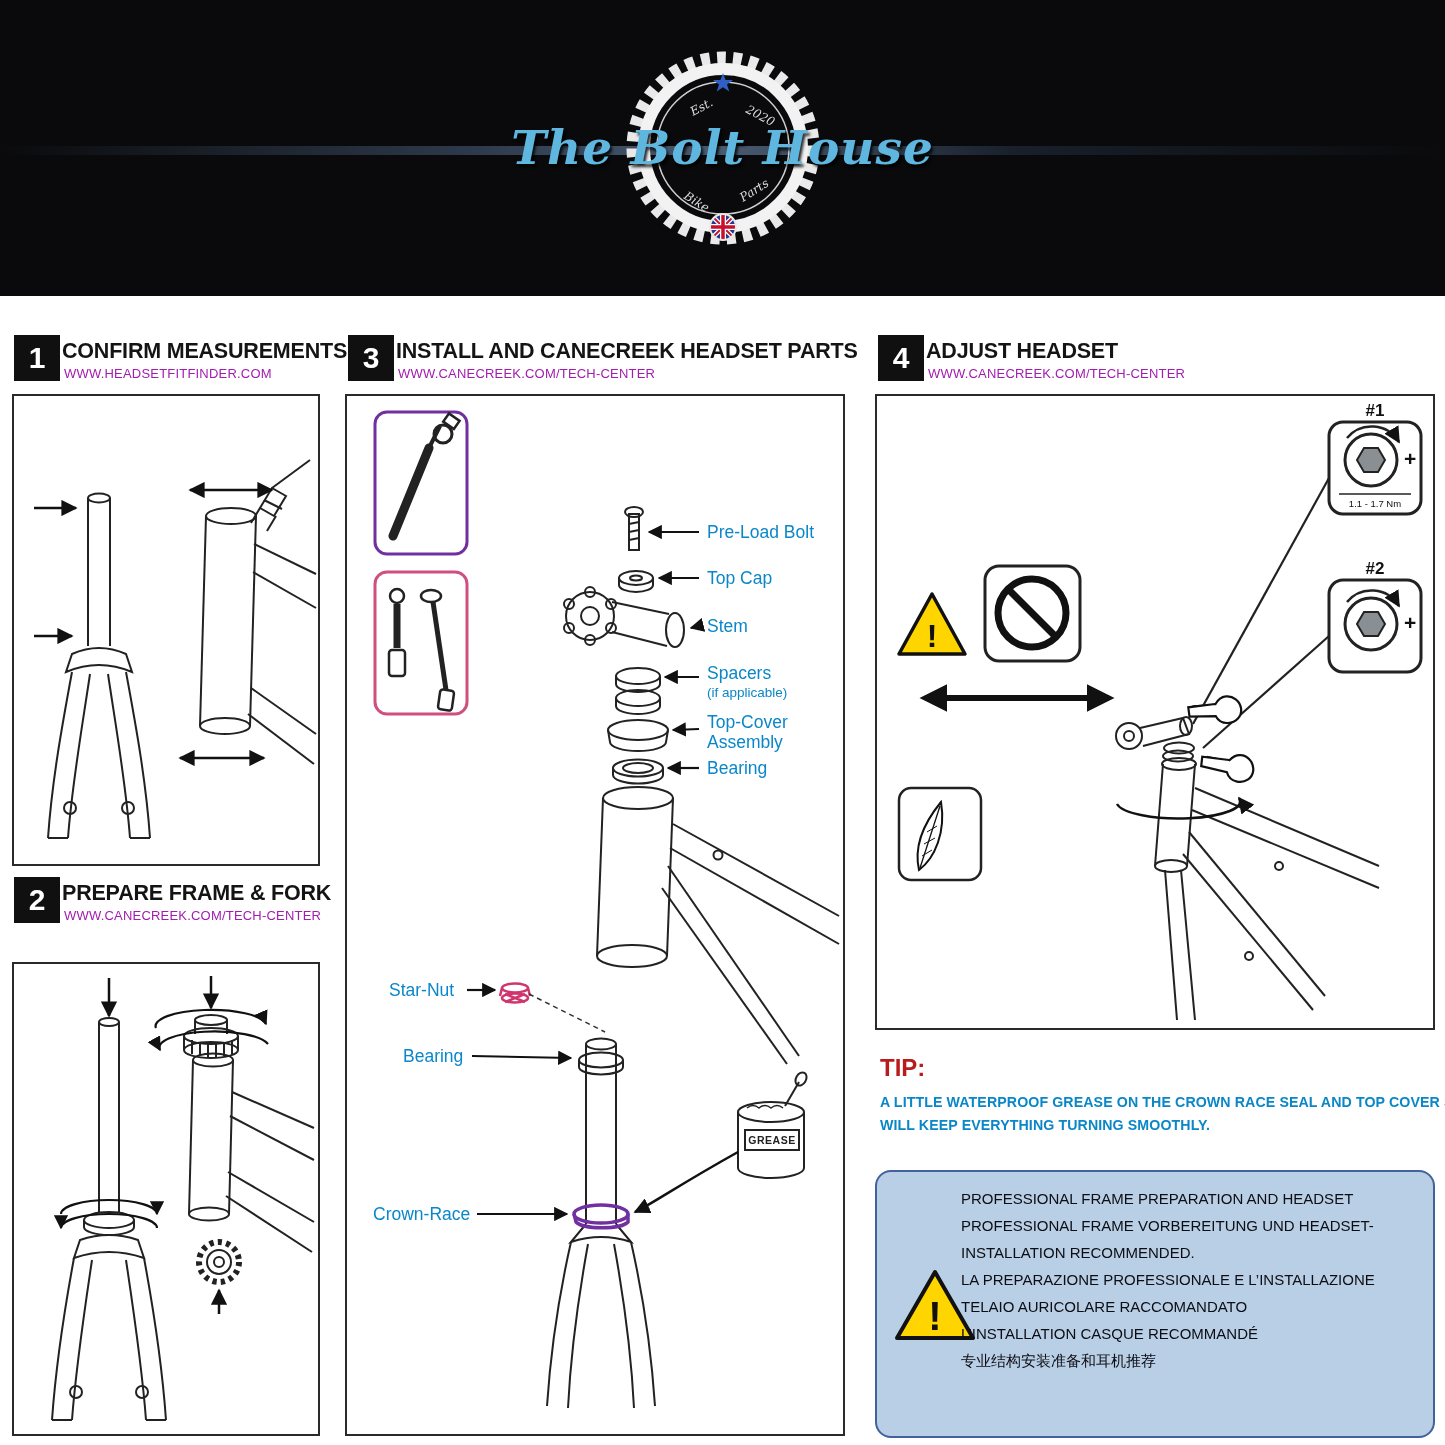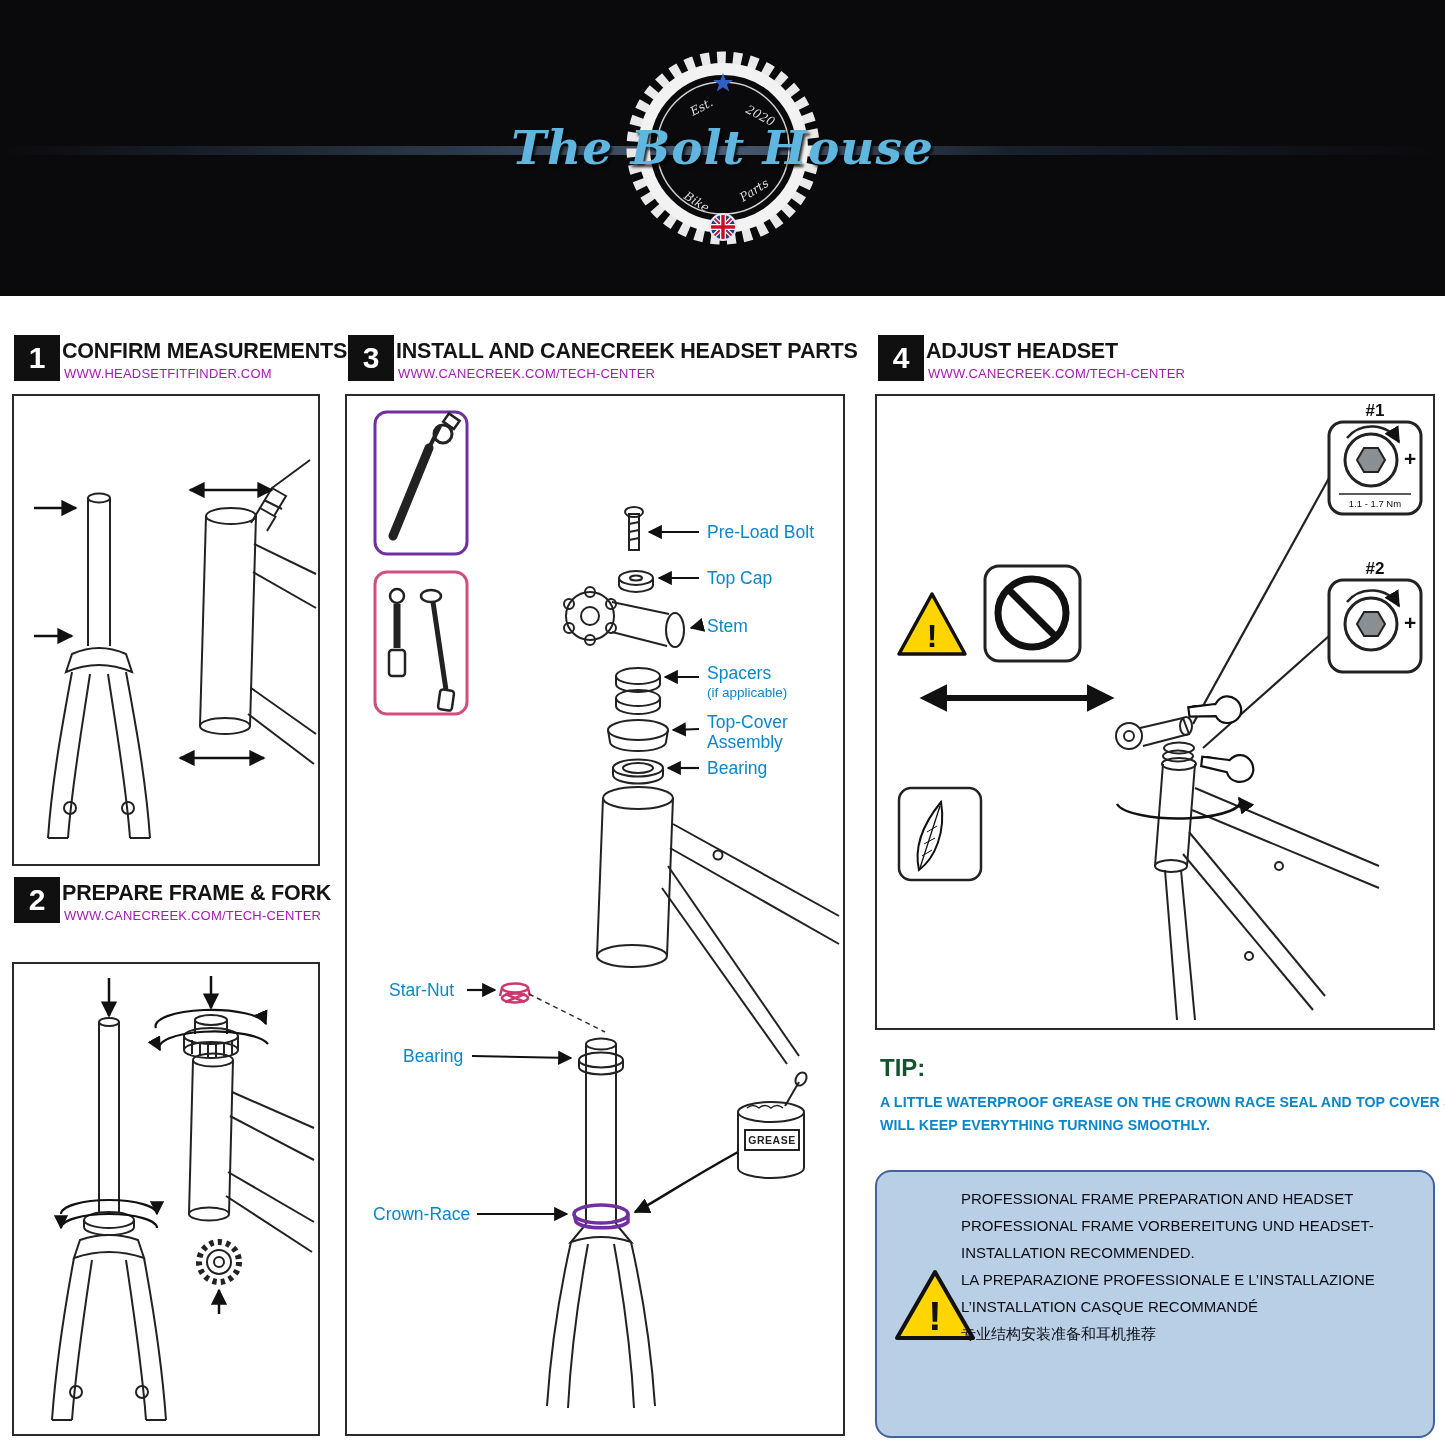--- a/index.html
+++ b/index.html
@@ -27,21 +27,21 @@
   
   .lbl{font-family:"Liberation Sans",sans-serif;font-size:17.5px;fill:#0a87c8}
   .lbl-sm{font-family:"Liberation Sans",sans-serif;font-size:13.5px;fill:#0a87c8}
   .toolnum{font-family:"Liberation Sans",sans-serif;font-size:17px;font-weight:bold;fill:#111;text-anchor:middle}
   .plus{font-family:"Liberation Sans",sans-serif;font-size:21px;font-weight:bold;fill:#111}
   .torque{font-family:"Liberation Sans",sans-serif;font-size:9.5px;fill:#111;text-anchor:middle}
   .bang{font-family:"Liberation Sans",sans-serif;font-weight:bold;fill:#111;text-anchor:middle}
   .grease-txt{font-family:"Liberation Sans",sans-serif;font-size:10.5px;font-weight:bold;fill:#222;letter-spacing:.5px;text-anchor:middle}
 
   
-  .tip-label{position:absolute;left:880px;top:1054px;font-size:24px;font-weight:bold;color:#14532d}
+  .tip-label{position:absolute;left:880px;top:1054px;font-size:24px;font-weight:bold;color:#b91c1c}
   .tip-line{position:absolute;left:880px;font-size:14.2px;color:#0a87c8;font-weight:bold;letter-spacing:.1px;white-space:nowrap}
 
   
   .notice{position:absolute;left:875px;top:1170px;width:560px;height:268px;background:#b9cfe6;
     border:2px solid #43619a;border-radius:16px}
   .notice-lines{position:absolute;left:84px;top:13px;width:466px;font-size:15px;line-height:27px;color:#0d0d14}
   .notice-tri{position:absolute;left:16px;top:94px}
 </style>
 </head>
 <body>
@@ -443,18 +443,19 @@
   <div class="notice">
     <svg class="notice-tri" width="84" height="78" viewBox="0 0 84 78">
       <polygon points="42,6 80,72 4,72" fill="#ffd500" stroke="#111" stroke-width="4" stroke-linejoin="round"></polygon>
       <text x="42" y="64" class="bang" font-size="40">!</text>
     </svg>
     <div class="notice-lines">
       <div>PROFESSIONAL FRAME PREPARATION AND HEADSET</div>
       <div>PROFESSIONAL FRAME VORBEREITUNG UND HEADSET-</div>
       <div>INSTALLATION RECOMMENDED.</div>
       <div>LA PREPARAZIONE PROFESSIONALE E L’INSTALLAZIONE</div>
+      <div>TELAIO AURICOLARE RACCOMANDATO</div>
       <div>L’INSTALLATION CASQUE RECOMMANDÉ</div>
       <div>专业结构安装准备和耳机推荐</div>
     </div>
   </div>
 
 </div>
 
 </body></html>

